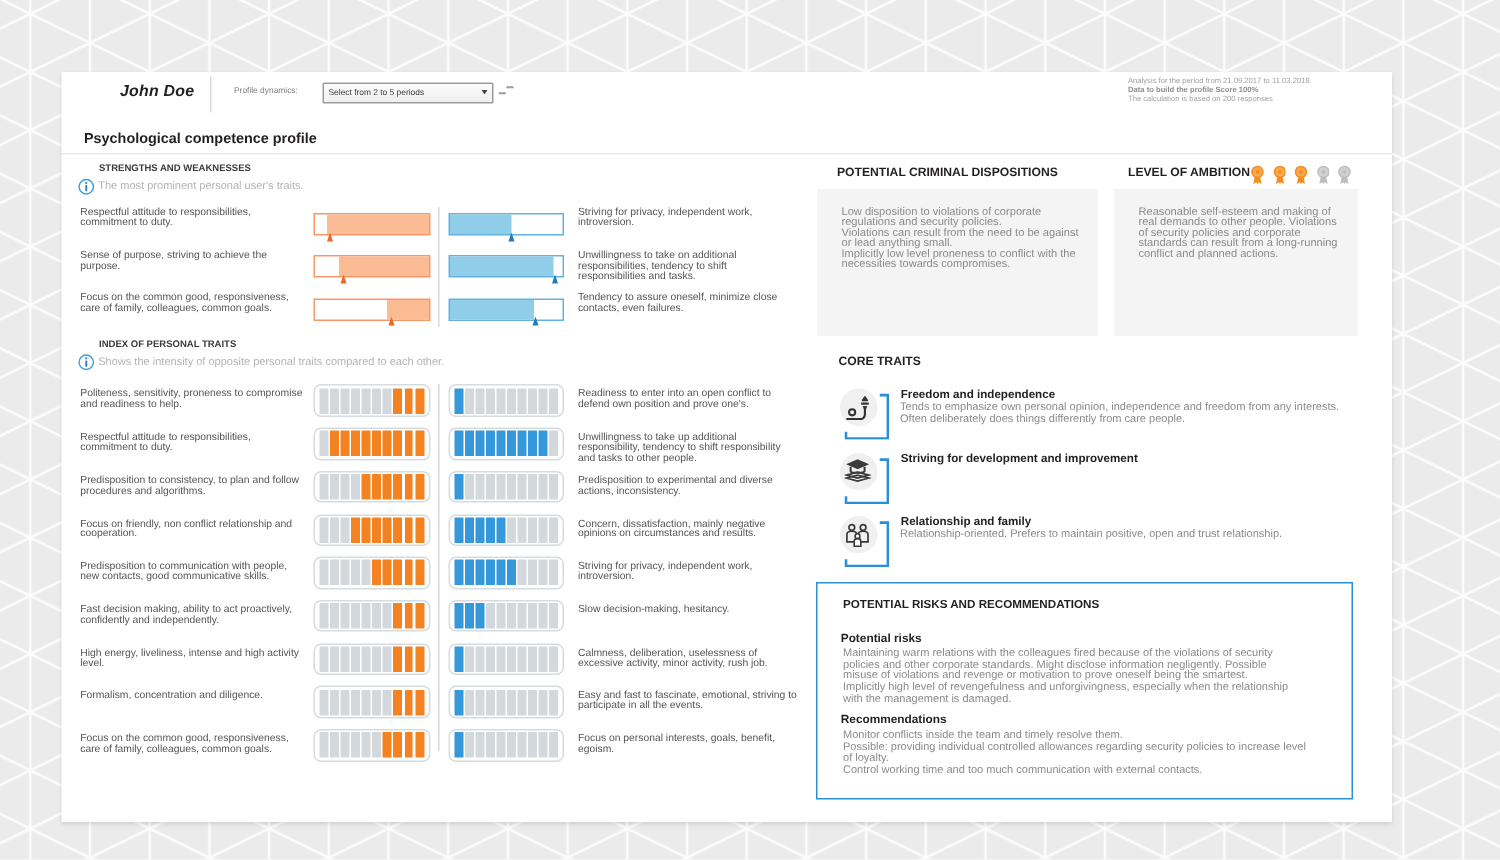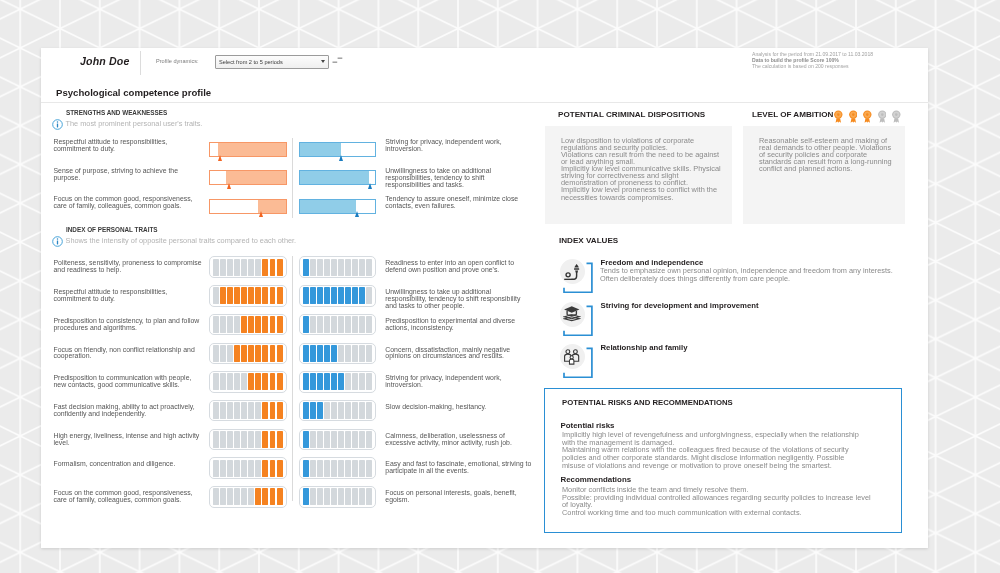--- a/index.html
+++ b/index.html
@@ -388,21 +388,20 @@
       <div class="seg" style="background:#D3D8DC"></div>
       <div class="seg" style="background:#D3D8DC"></div>
       <div class="seg" style="background:#D3D8DC"></div>
     </div>
 <div class="tr-text" style="left:344.3px;top:442.0px;width:148px">Focus on personal interests, goals, benefit, egoism.</div>
 <div class="panel-title" style="left:517px;top:62px">POTENTIAL CRIMINAL DISPOSITIONS</div>
 <div class="panel" style="left:504px;top:78px;width:187px;height:98px">
 <div style="position:absolute;left:16px;top:11px;width:160px">
 <p>Low disposition to violations of corporate regulations and security policies.</p>
 <p>Violations can result from the need to be against or lead anything small.</p>
-<p>Implicitly low level communicative skills. Physical striving for correctiveness and slight demonstration of proneness to conflict.</p>
 <p>Implicitly low level proneness to conflict with the necessities towards compromises.</p>
 </div>
     </div>
 <div class="panel-title" style="left:711px;top:62px">LEVEL OF AMBITION</div>
 <div class="medals" style="left:793px;top:61.5px">
       <svg width="8.6" height="13.5" viewBox="0 0 23 35">
   <path d="M6.6 21.5 L4.2 33.4 L9.4 30.2 L11.5 33.4 L13.6 30.2 L18.8 33.4 L16.4 21.5 Z" fill="#F68B1F"></path>
   <circle cx="11.5" cy="11.8" r="11.2" fill="#F68B1F"></circle>
   <circle cx="11.5" cy="11.8" r="8.4" fill="#F9A951"></circle>
   <circle cx="11.5" cy="11.8" r="3.4" fill="#F68B1F"></circle>
@@ -430,21 +429,21 @@
   <circle cx="11.5" cy="11.8" r="11.2" fill="#BDBDBD"></circle>
   <circle cx="11.5" cy="11.8" r="8.4" fill="#D2D2D2"></circle>
   <circle cx="11.5" cy="11.8" r="3.4" fill="#BDBDBD"></circle>
 </svg>
     </div>
 <div class="panel" style="left:702px;top:78px;width:162px;height:98px">
 <div style="position:absolute;left:16px;top:11px;width:133px">
         <p>Reasonable self-esteem and making of real demands to other people. Violations of security policies and corporate standards can result from a long-running conflict and planned actions.</p>
       </div>
 </div>
-<div class="panel-title" style="left:518px;top:188px">INDEX VALUES</div>
+<div class="panel-title" style="left:518px;top:188px">CORE TRAITS</div>
 <div class="cv-icon-wrap" style="left:518.7px;top:211.3px">
  <div class="cv-circle"></div>
  <svg class="cv-bracket" viewBox="0 0 33 34">
    <path d="M26.5 4.4 H31.9 V33.3 H4.0 V28.8" fill="none" stroke="#2b8fd4" stroke-width="1.7" stroke-linecap="butt" stroke-linejoin="miter"></path>
  </svg>
  <svg style="position:absolute;left:3.8px;top:3.6px;width:17.5px;height:17.5px" viewBox="0 0 22.4 23">
         <path d="M17.6 1.2 C18.9 3.2 20.4 4.2 20.4 6.0 L14.8 6.0 C14.8 4.2 16.3 3.2 17.6 1.2 Z" fill="#333"></path>
   <rect x="14.2" y="7.0" width="6.8" height="1.9" rx="0.4" fill="#333"></rect>
   <path d="M15.6 10.0 H19.6 L18.6 13.0 H16.6 Z" fill="#333"></path>
   <path d="M17.6 13.0 L17.6 17.0 C17.6 20.2 15.6 21.6 12.6 21.6 L11.0 21.6" fill="none" stroke="#333" stroke-width="1.9" stroke-linecap="round"></path>
@@ -475,26 +474,27 @@
  <svg style="position:absolute;left:3.8px;top:3.6px;width:17.5px;height:17.5px" viewBox="0 0 22.4 23">
         <circle cx="6.1" cy="4.8" r="2.5" fill="none" stroke="#3a3a3a" stroke-width="1.5"></circle>
   <circle cx="16.0" cy="4.8" r="2.5" fill="none" stroke="#3a3a3a" stroke-width="1.5"></circle>
   <path d="M1.8 17.4 V11.0 C1.8 9.0 3.6 8.1 6.1 8.1 C8.6 8.1 10.4 9.0 10.4 11.0 V17.4 Z" fill="none" stroke="#3a3a3a" stroke-width="1.5"></path>
   <path d="M11.7 17.4 V11.0 C11.7 9.0 13.5 8.1 16.0 8.1 C18.5 8.1 20.3 9.0 20.3 11.0 V17.4 Z" fill="none" stroke="#3a3a3a" stroke-width="1.5"></path>
   <circle cx="11.1" cy="12.4" r="2.1" fill="#fff" stroke="#3a3a3a" stroke-width="1.4"></circle>
   <path d="M8.2 21.2 V16.8 C8.2 15.3 9.4 14.6 11.1 14.6 C12.8 14.6 14.0 15.3 14.0 16.8 V21.2 Z" fill="#fff" stroke="#3a3a3a" stroke-width="1.4"></path>
       </svg>
 </div>
 <div class="cv-title" style="left:559.5px;top:295.0px">Relationship and family</div>
+<div class="cv-text" style="left:559px;top:303.8px;width:297px">Relationship-oriented. Prefers to maintain positive, open and trust relationship.</div>
 <div class="risk-box">
  <div class="risk-title">POTENTIAL RISKS AND RECOMMENDATIONS</div>
  <div class="risk-h" style="left:15.5px;top:31.5px">Potential risks</div>
  <div class="risk-p" style="left:17px;top:42.2px;width:302px">
+<div>Maintaining warm relations with the colleagues fired because of the violations of security policies and other corporate standards. Might disclose information negligently. Possible misuse of violations and revenge or motivation to prove oneself being the smartest.</div>
 <div>Implicitly high level of revengefulness and unforgivingness, especially when the relationship with the management is damaged.</div>
-<div>Maintaining warm relations with the colleagues fired because of the violations of security policies and other corporate standards. Might disclose information negligently. Possible misuse of violations and revenge or motivation to prove oneself being the smartest.</div>
  </div>
  <div class="risk-h" style="left:15.5px;top:86px">Recommendations</div>
  <div class="risk-p" style="left:17px;top:97px;width:314px">
 <div>Monitor conflicts inside the team and timely resolve them.</div>
 <div>Possible: providing individual controlled allowances regarding security policies to increase level of loyalty.</div>
 <div>Control working time and too much communication with external contacts.</div>
  </div>
     </div>
 </div>
 

